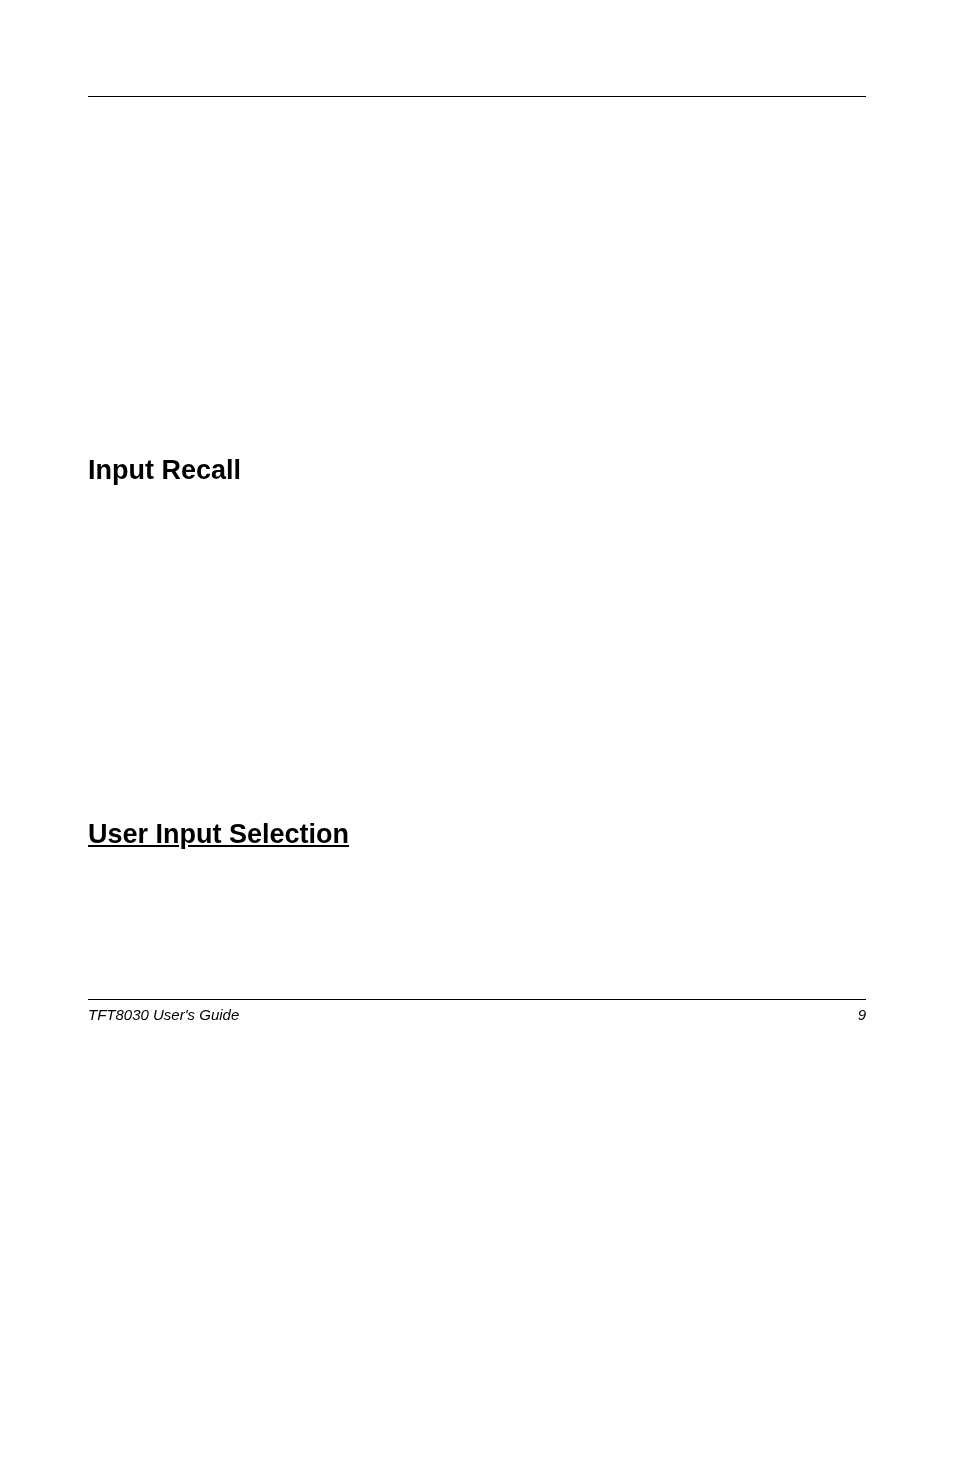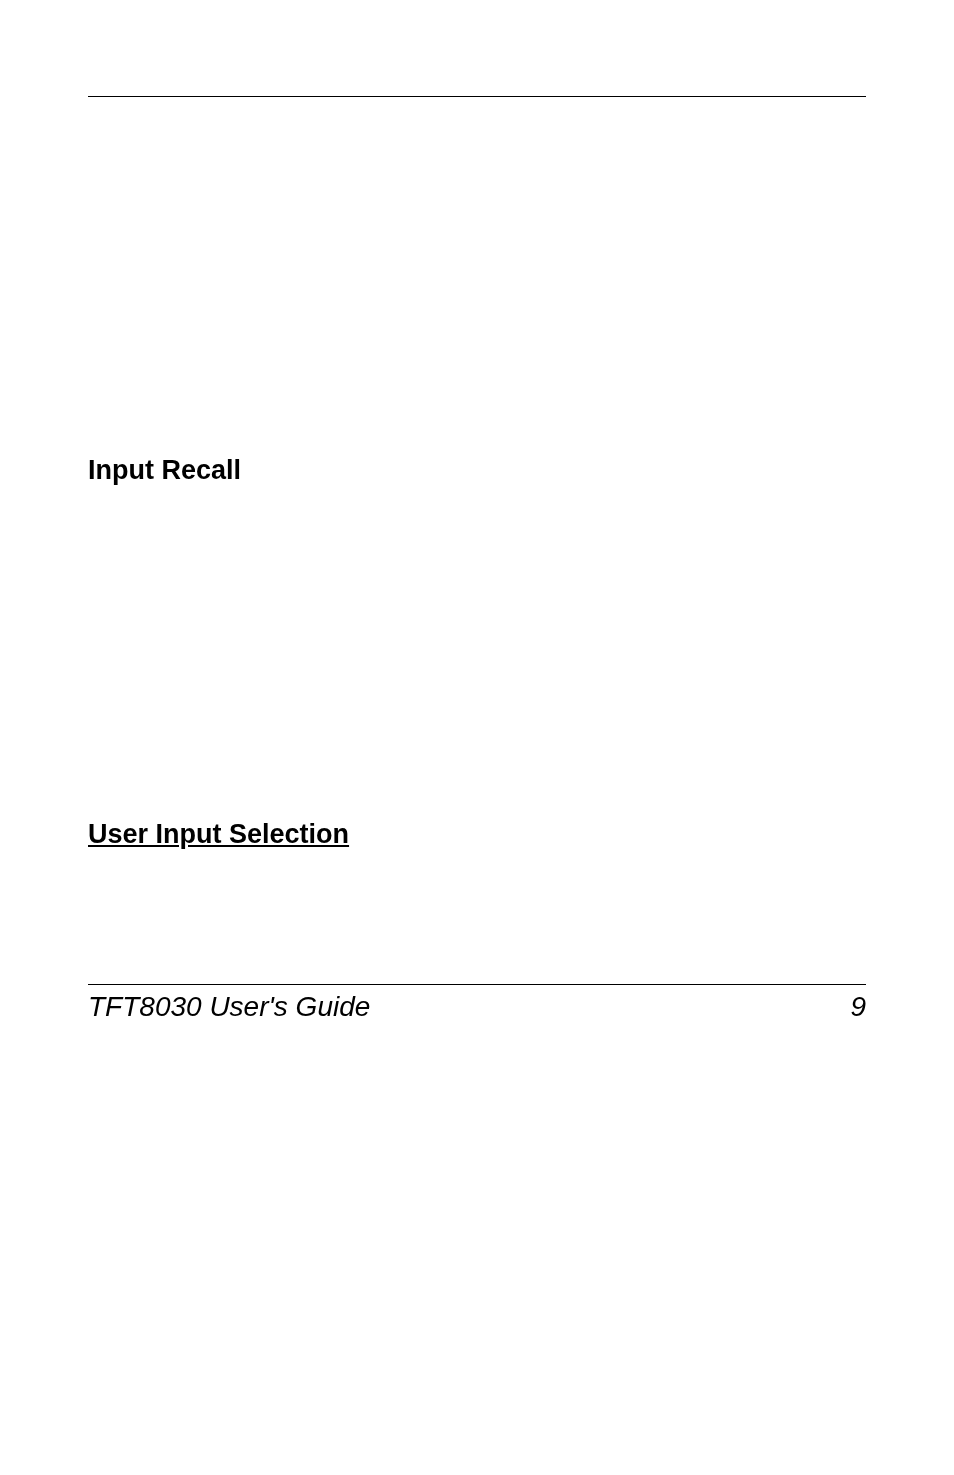--- a/index.html
+++ b/index.html
@@ -47,21 +47,21 @@
     }
     .footer-rule {
       border: none;
       border-top: 1.5px solid #000;
       margin-bottom: 6px;
     }
     .footer-row {
       display: flex;
       justify-content: space-between;
       font-style: italic;
-      font-size: 28px;
+      font-size: 15px;
     }
   </style>
 </head>
 <body>
 
 <div class="page">
   <hr class="header-rule">
   <div class="content">
     <div id="heading-1" class="h1">Input Recall</div>
     <div id="heading-2" class="h2">User Input Selection</div>

